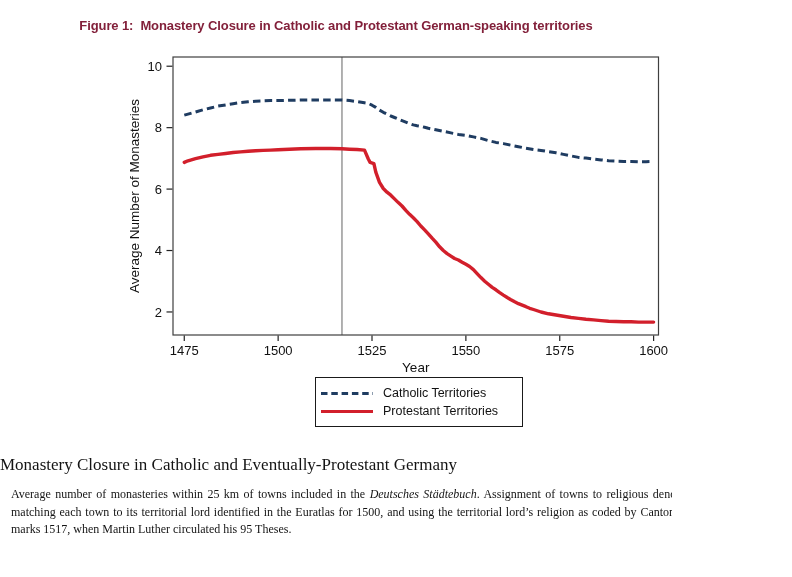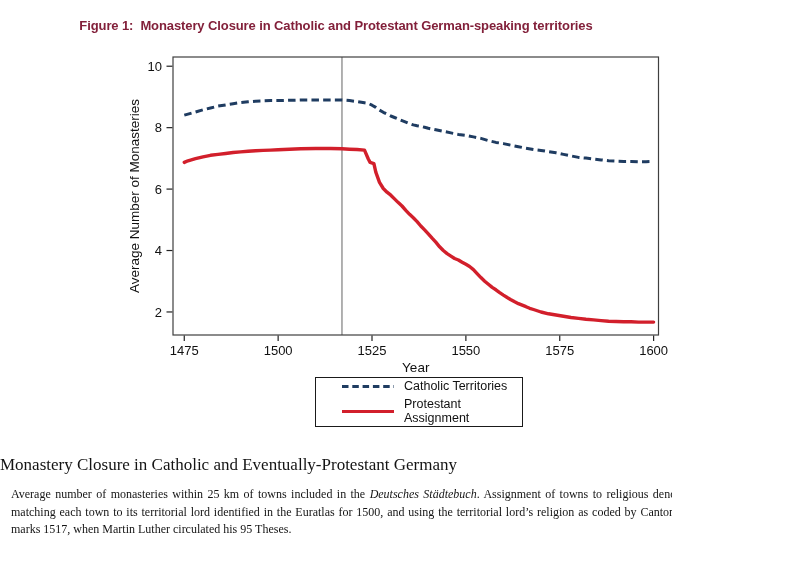--- a/index.html
+++ b/index.html
@@ -3,21 +3,21 @@
 <meta charset="utf-8">
 <style>
   html,body{margin:0;padding:0;background:#fff;}
   .page{position:relative;width:672px;height:577px;background:#fff;overflow:hidden;
         font-family:"Liberation Sans",sans-serif;color:#000;}
   .fig-title{position:absolute;top:18px;left:0;width:100%;text-align:center;
         font-size:13px;font-weight:bold;letter-spacing:-0.1px;white-space:pre-wrap;color:#82203a;}
   #chart-svg{position:absolute;top:45px;left:0;}
   .legend{position:absolute;left:315px;top:377px;width:208px;height:50px;box-sizing:border-box;
         border:1px solid #1a1a1a;display:flex;flex-direction:column;justify-content:center;
-        gap:4px;padding-left:25px;background:#fff;}
+        gap:4px;padding-left:4px;background:#fff;}
   .legend-row{display:flex;align-items:center;gap:9px;font-size:12.5px;color:#111;}
   .legend-row svg{flex:0 0 auto;display:block;}
   .caption{position:absolute;top:455px;left:0;width:100%;
         font-family:"Liberation Serif",serif;font-size:17px;color:#141414;}
   .notes{position:absolute;top:486px;left:11px;width:769px;margin:0;text-align:justify;
         font-family:"Liberation Serif",serif;font-size:12px;line-height:17.6px;color:#141414;}
   .notes em{font-style:italic;}
 </style>
 </head>
 <body>
@@ -61,21 +61,21 @@
     <div class="legend-row">
       <svg width="54" height="7">
         <line id="sample-catholic" x1="1" y1="3.5" x2="53" y2="3.5" stroke-width="2.8" stroke-dasharray="6.5,3.8" stroke="#1f3c61"></line>
       </svg>
       <span>Catholic Territories</span>
     </div>
     <div class="legend-row">
       <svg width="54" height="7">
         <line id="sample-protestant" x1="1" y1="3.5" x2="53" y2="3.5" stroke-width="3" stroke="#d21f2b"></line>
       </svg>
-      <span>Protestant Assignment</span>
+      <span>Protestant Territories</span>
     </div>
   </div>
 
   <div class="caption">Monastery Closure in Catholic and Eventually-Protestant Germany</div>
 
   <p class="notes"><span>Average number of monasteries within 25 km of towns included in the </span><em>Deutsches Städtebuch</em><span>. Assignment of towns to religious denominations is done by matching each town to its territorial lord identified in the Euratlas for 1500, and using the territorial lord’s religion as coded by Cantoni (2012). Vertical line marks 1517, when Martin Luther circulated his 95 Theses.</span></p>
 
 </div>
 
 </body></html>

